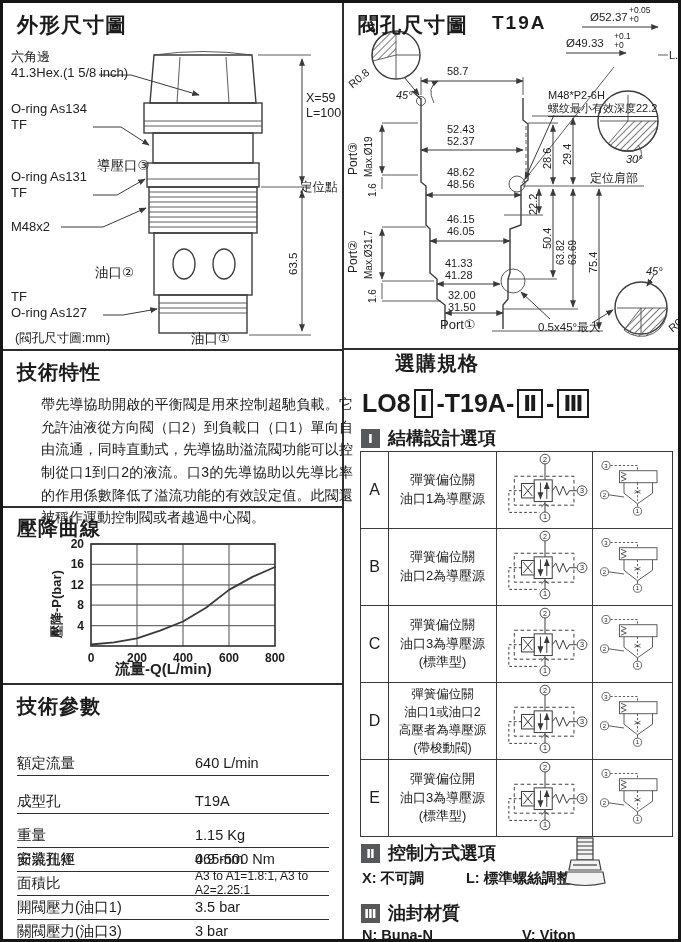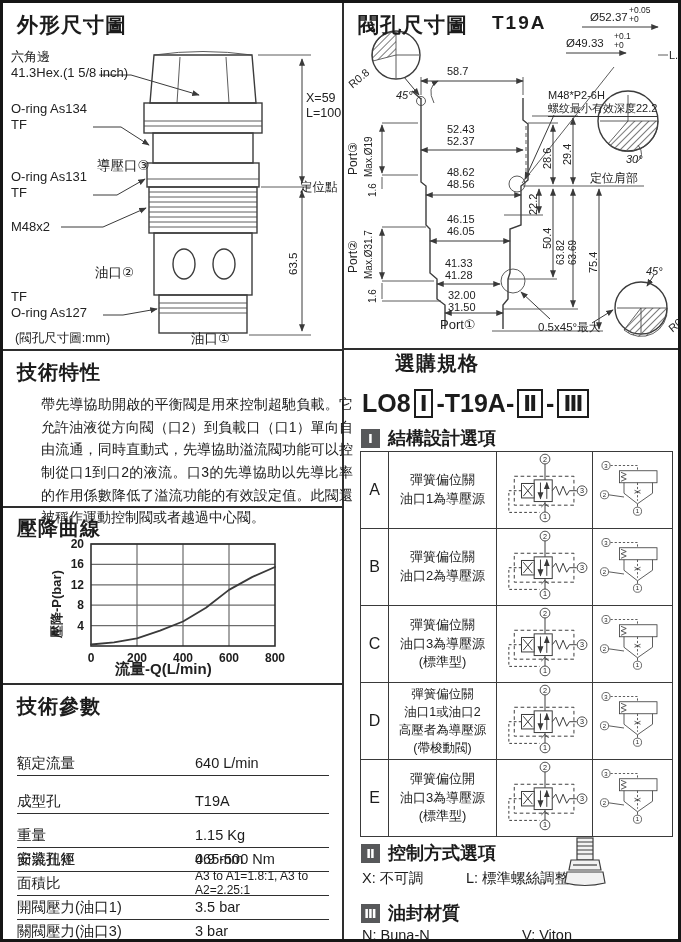--- a/index.html
+++ b/index.html
@@ -30,21 +30,21 @@
   
   .modelcode{position:absolute;font-size:25px;font-weight:700;display:flex;align-items:center;gap:3px;}
   .mbox{border:2.2px solid #1c1c1c;padding:0 4px;font-size:21px;line-height:25px;font-weight:700;}
   .badge{display:inline-block;width:19px;height:19px;background:#57585a;color:#fff;text-align:center;
          line-height:19px;font-size:13px;font-weight:700;vertical-align:-2px;}
   .subhead{position:absolute;font-size:18px;font-weight:700;display:flex;align-items:center;gap:8px;}
   table.opts{position:absolute;border-collapse:collapse;table-layout:fixed;}
   table.opts td{border:1.3px solid #3a3a3a;text-align:center;vertical-align:middle;padding:0;}
   .optletter{font-size:16px;}
   .optdesc{font-size:13px;line-height:1.45;white-space:pre-line;}
-  .optline{position:absolute;font-size:14.5px;}
+  .optline{position:absolute;font-size:14.5px;font-weight:bold;}
   .axis-ticks{font-size:12px;font-weight:600;fill:#1c1c1c;}
 </style>
 </head>
 <body>
 
 <div id="page">
 
   <svg width="0" height="0">
     <defs>
       <marker id="ar" viewBox="0 0 10 10" refX="9" refY="5" markerWidth="7.5" markerHeight="7.5" orient="auto-start-reverse">

